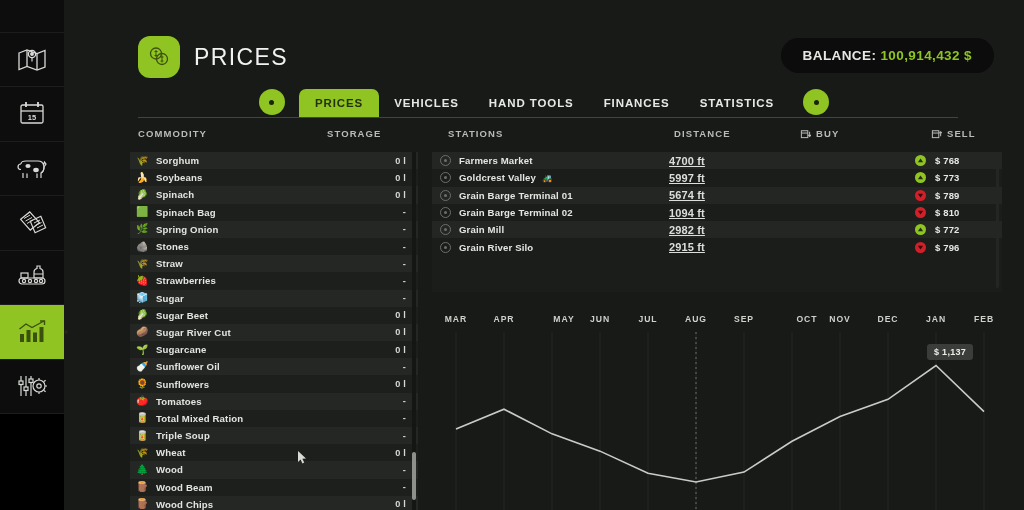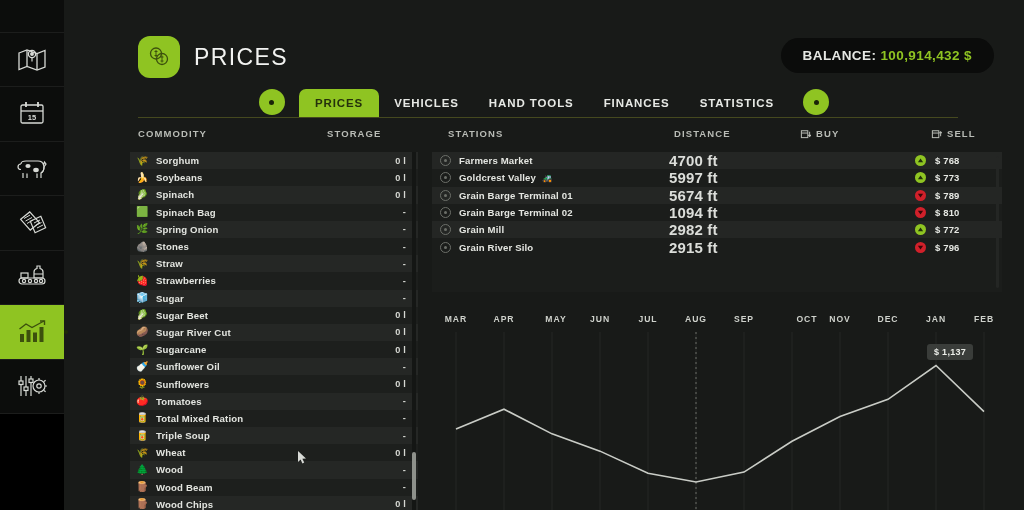--- a/index.html
+++ b/index.html
@@ -147,21 +147,21 @@
   .srow.odd  { background: #242624; }
   .srow.even { background: #1b1d1b; }
   .s-ico {
     width: 11px; height: 11px; border-radius: 50%;
     border: 1px solid #6c6f69; margin: 0 8px 0 8px; flex: 0 0 11px;
     display: flex; align-items: center; justify-content: center;
   }
   .s-ico i { width: 3px; height: 3px; border-radius: 50%; background: #6c6f69; }
   .s-name { width: 210px; display: flex; align-items: center; gap: 6px; }
   .s-badge { font-size: 8.5px; color: #d8dad5; line-height: 1; }
-  .s-dist { width: 150px; font-size: 15px; color: #dcdeda; }
+  .s-dist { width: 150px; font-size: 11px; color: #dcdeda; text-decoration: underline; }
   .s-trend {
     width: 11px; height: 11px; border-radius: 50%;
     display: flex; align-items: center; justify-content: center;
     margin-left: 96px;
   }
   .s-trend.up   { background: #8fc422; }
   .s-trend.down { background: #d1202a; }
   .s-trend svg  { display: block; }
   .s-price { width: 54px; text-align: left; padding-left: 9px; font-size: 9.5px; color: #e6e8e3; }
   .stations-scroll-track {
@@ -554,21 +554,21 @@
           </span>
           <span class="s-price">$ 796</span>
         </div>
       </div>
     <div class="stations-scroll-track"></div>
 
     <div class="chart-panel">
       <div class="chart-months">
           <div class="cm" style="left: 24px;">MAR</div>
           <div class="cm" style="left: 72px;">APR</div>
-          <div class="cm" style="left: 124px;">MAY</div>
+          <div class="cm" style="left: 132px;">MAY</div>
           <div class="cm" style="left: 168px;">JUN</div>
           <div class="cm" style="left: 216px;">JUL</div>
           <div class="cm" style="left: 264px;">AUG</div>
           <div class="cm" style="left: 312px;">SEP</div>
           <div class="cm" style="left: 375px;">OCT</div>
           <div class="cm" style="left: 408px;">NOV</div>
           <div class="cm" style="left: 456px;">DEC</div>
           <div class="cm" style="left: 504px;">JAN</div>
           <div class="cm" style="left: 552px;">FEB</div>
         </div>

